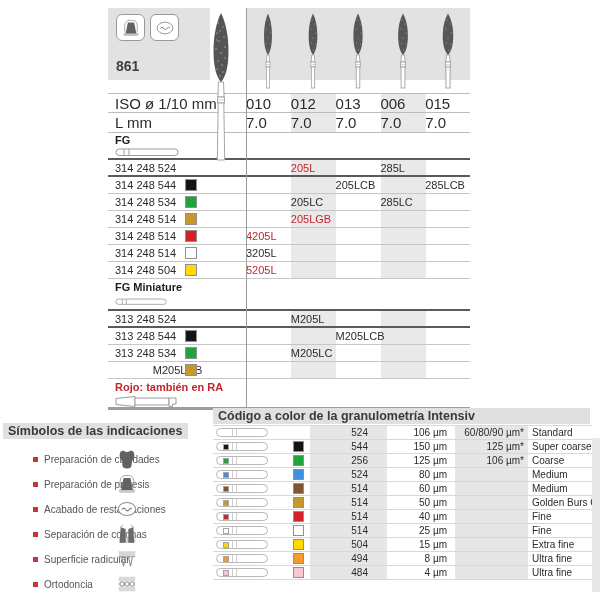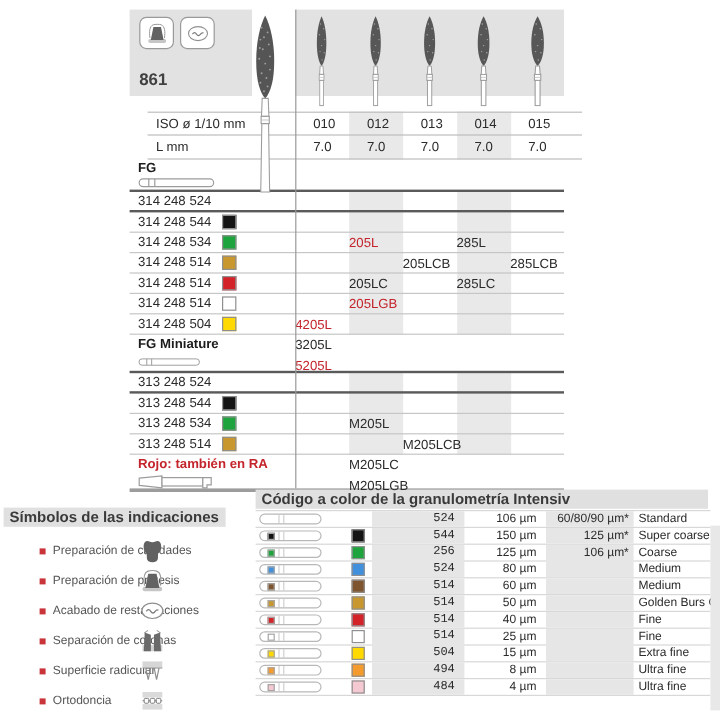--- a/index.html
+++ b/index.html
@@ -21,37 +21,37 @@
   .shelf .cellwrap{position:absolute;left:0;top:0;width:224px;height:72px;display:grid;
                    grid-template-columns:repeat(5,44.8px);}
   .shelf .cell{position:relative;}
   .shelf .cell svg{position:absolute;left:50%;top:4px;transform:translateX(-50%);}
   .shelf .cell:nth-of-type(1) svg{transform:translateX(-50%) scaleX(.86);}
   .shelf .cell:nth-of-type(2) svg{transform:translateX(-50%) scaleX(.94);}
   .shelf .cell:nth-of-type(4) svg{transform:translateX(-50%) scaleX(1.06);}
   .shelf .cell:nth-of-type(5) svg{transform:translateX(-50%) scaleX(1.14);}
   .divider{position:absolute;left:138px;top:0;width:1px;height:399px;background:#9a9a9a;z-index:4;}
   .bigbur{position:absolute;left:100px;top:3px;z-index:5;}
-  .hrow{position:absolute;left:15px;width:362px;display:flex;box-sizing:border-box;z-index:2;font-size:11px;}
+  .hrow{position:absolute;left:0;width:362px;display:flex;box-sizing:border-box;z-index:2;font-size:15px;}
   .hrow .lab{width:138px;padding-left:7px;box-sizing:border-box;}
   .cells5{width:224px;display:grid;grid-template-columns:repeat(5,44.8px);text-align:left;}
   .r-iso{top:85px;height:20px;line-height:20px;border-top:1px solid #bdbdbd;border-bottom:1px solid #bdbdbd;}
   .r-l{top:105px;height:20px;line-height:20px;border-bottom:1px solid #bdbdbd;}
   .r-fg{position:absolute;left:0;top:125px;width:362px;height:27px;box-sizing:border-box;
         border-bottom:2px solid #5a5a5a;z-index:2;}
   .fg-label{position:absolute;left:7px;top:1px;font-size:11px;font-weight:bold;color:#1c1c1c;}
   .r-fg svg{position:absolute;left:7px;top:14px;}
   .prows{position:absolute;left:0;width:362px;z-index:2;}
   .p-fg{top:152px;} .p-mini{top:303px;}
   .prow{position:relative;display:flex;height:17px;box-sizing:border-box;
         border-bottom:1px solid #c6c6c6;font-size:11px;line-height:16px;}
   .prow:first-of-type{border-bottom:2px solid #5a5a5a;}
   .prow .part{width:138px;padding-left:7px;box-sizing:border-box;}
   .prow .sw{position:absolute;left:77px;top:2px;width:12px;height:12px;border:1px solid #8f8f8f;box-sizing:border-box;}
-  .prow .cellt{overflow:visible;white-space:nowrap;margin-top:35px;}
+  .prow .cellt{overflow:visible;white-space:nowrap;}
   .red{color:#c4242b;}
   .r-fgmini{position:absolute;left:0;top:271px;width:362px;height:32px;box-sizing:border-box;
             border-bottom:2px solid #5a5a5a;z-index:2;}
   .r-fgmini .fg-label{top:2px;}
   .r-fgmini svg{position:absolute;left:7px;top:18px;}
   .ra-note{position:absolute;left:7px;top:373px;font-size:11px;font-weight:bold;color:#c4242b;z-index:2;}
   .ra-icon{position:absolute;left:7px;top:387px;z-index:2;}
   .botline{position:absolute;left:0;top:399px;width:362px;height:3px;background:#9c9c9c;}
   
   .symbox{position:absolute;left:3px;top:421px;width:202px;}
@@ -67,21 +67,21 @@
   .gritbox{position:absolute;left:213px;top:406px;width:379px;}
   .gritbox .sec-h{width:377px;}
   .grit-rows{margin-top:1px;border-top:1px solid #d8d8d8;}
   .grow{display:flex;height:14px;box-sizing:border-box;border-bottom:1px solid #d8d8d8;
         font-size:10px;line-height:13px;align-items:stretch;}
   .gc{box-sizing:border-box;}
   .g{background:#e6e6e6;}
   .c-icon{width:78px;display:flex;align-items:center;}
   .c-sq{width:19px;position:relative;}
   .c-sq .sq{position:absolute;left:2px;top:1px;width:11px;height:11px;border:1px solid #8f8f8f;box-sizing:border-box;}
-  .c-code{width:77px;text-align:right;padding-right:8px;font-family:Liberation Mono, monospace;}
+  .c-code{width:77px;text-align:right;padding-right:19px;}
   .c-grain{width:68px;text-align:right;padding-right:8px;}
   .c-alt{width:73px;text-align:right;padding-right:4px;}
   .c-name{width:64px;padding-left:4px;white-space:nowrap;}
   .gb{position:relative;width:52px;height:9px;border:1px solid #b8b8b8;border-radius:5px;
       margin-left:3px;box-sizing:border-box;background:#fff;}
   .gb::before{content:"";position:absolute;left:15px;top:0;width:1px;height:7px;background:#cfcfcf;}
   .gb::after{content:"";position:absolute;left:19px;top:0;width:1px;height:7px;background:#cfcfcf;}
   .gb .band{position:absolute;left:6px;top:.5px;width:6px;height:6px;border:1px solid #a5a5a5;box-sizing:border-box;}
   .edge-strip{position:absolute;left:592px;top:438px;width:8px;height:154px;background:#e8e8e8;}
 </style>
@@ -239,21 +239,21 @@
         </div>
     </div>
 
     <div class="hrow r-iso">
       <div class="lab">ISO ø 1/10 mm</div>
       <div class="cells5">
 
       <div>010</div>
           <div>012</div>
           <div>013</div>
-          <div>014</div>
+          <div>006</div>
           <div>015</div>
         </div>
     </div>
 
     <div class="hrow r-l">
       <div class="lab">L mm</div>
       <div class="cells5">
 
       <div>7.0</div>
           <div>7.0</div>
@@ -396,21 +396,20 @@
           <div class="cells5">
             <div class="cellt"></div>
             <div class="cellt">M205LC</div>
             <div class="cellt"></div>
             <div class="cellt"></div>
             <div class="cellt"></div>
           </div>
         </div>
 
         <div class="prow">
-          <div class="part">313 248 514</div>
           <span class="sw" style="background: rgb(200, 152, 47);"></span>
           <div class="cells5">
             <div class="cellt"></div>
             <div class="cellt">M205LGB</div>
             <div class="cellt"></div>
             <div class="cellt"></div>
             <div class="cellt"></div>
           </div>
         </div>
       </div>

